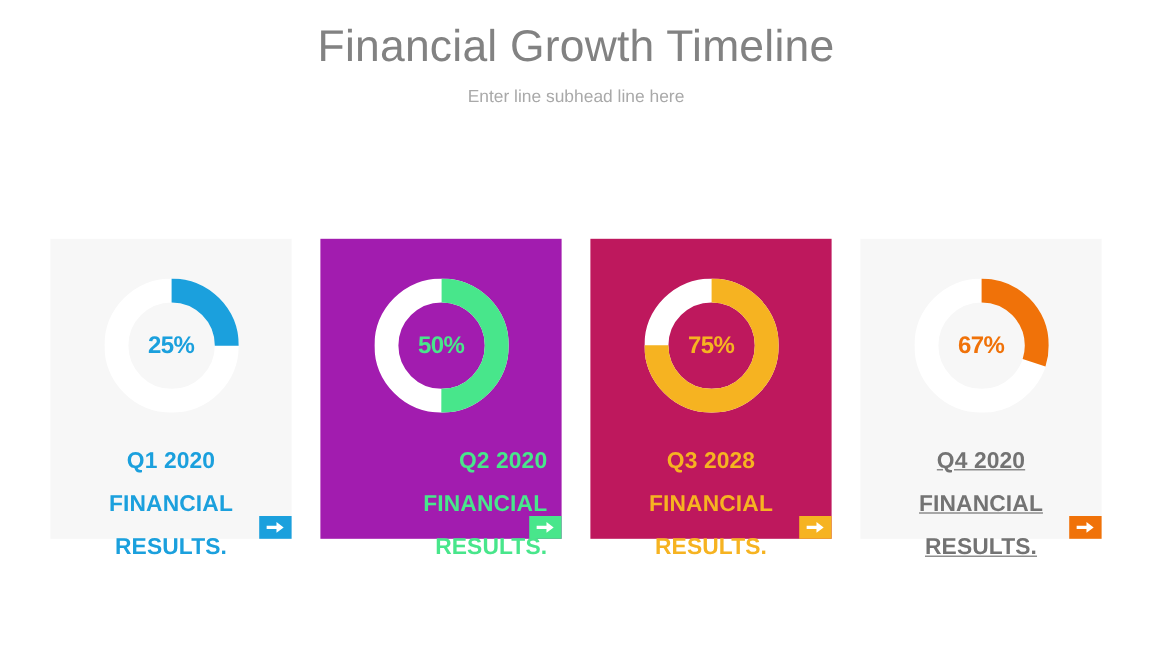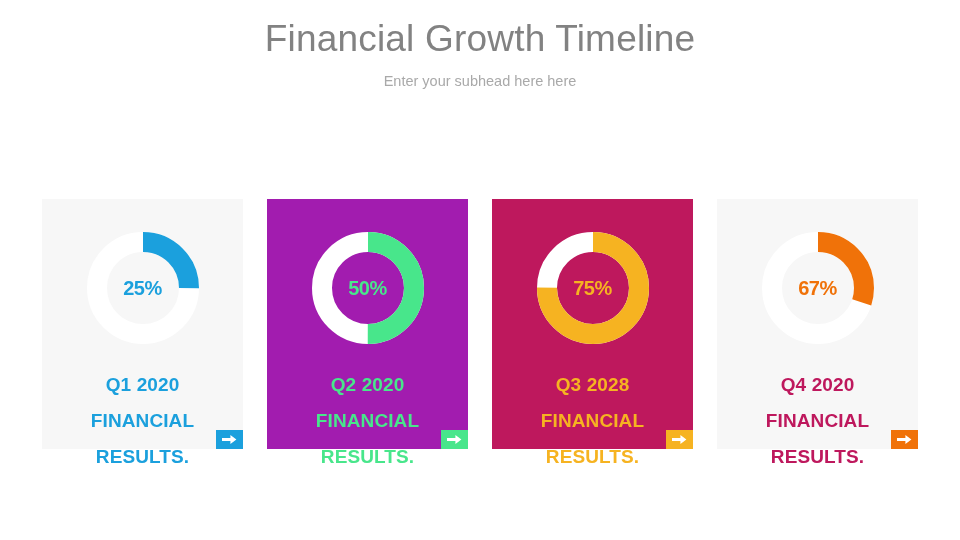--- a/index.html
+++ b/index.html
@@ -124,21 +124,21 @@
 
   .arrow-btn svg { display: block; }
 </style>
 </head>
 <body style="background: rgb(255, 255, 255);">
 
 <div class="slide">
 
   <div class="header">
     <div class="slide-title">Financial Growth Timeline</div>
-    <div class="slide-subtitle">Enter your subhead here here</div>
+    <div class="slide-subtitle">Enter line subhead line here</div>
   </div>
 
   <div class="card-row">
 
     <div class="card" style="background: rgb(247, 247, 247);">
       <div class="donut-wrap">
         <svg viewBox="0 0 112 112">
           <circle class="donut-track" cx="56" cy="56" r="46" stroke-width="20" stroke="#ffffff"></circle>
           <circle class="donut-value" cx="56" cy="56" r="46" stroke-width="20" stroke-linecap="butt" stroke="#1ba0dd" stroke-dasharray="72.25663103256524 216.76989309769573" stroke-dashoffset="0"></circle>
         </svg>
@@ -155,21 +155,21 @@
     </div>
 
     <div class="card" style="background: #a21caf; text-decoration: underline;">
       <div class="donut-wrap">
         <svg viewBox="0 0 112 112">
           <circle class="donut-track" cx="56" cy="56" r="46" stroke-width="20" stroke="#ffffff"></circle>
           <circle class="donut-value" cx="56" cy="56" r="46" stroke-width="20" stroke-linecap="butt" stroke="#48e68b" stroke-dasharray="144.51326206513048 144.51326206513048" stroke-dashoffset="0"></circle>
         </svg>
         <div class="donut-label" style="color: rgb(72, 230, 139);">50%</div>
       </div>
-      <div class="card-caption" style="color: rgb(72, 230, 139);">Q2 2020 FINANCIAL RESULTS.</div>
+      <div class="card-caption" style="color: rgb(72, 230, 139); text-align: right;">Q2 2020 FINANCIAL RESULTS.</div>
       <div class="arrow-btn" style="background: rgb(72, 230, 139);">
         <span>
           <svg width="15" height="11" viewBox="0 0 15 11">
             <path d="M0 4.1 H8.4 V1.0 L14.4 5.5 L8.4 10.0 V6.9 H0 Z" fill="#ffffff"></path>
           </svg>
         </span>
       </div>
     </div>
 
     <div class="card" style="background: #be185d;">
@@ -191,21 +191,21 @@
     </div>
 
     <div class="card" style="background: rgb(247, 247, 247);">
       <div class="donut-wrap">
         <svg viewBox="0 0 112 112">
           <circle class="donut-track" cx="56" cy="56" r="46" stroke-width="20" stroke="#ffffff"></circle>
           <circle class="donut-value" cx="56" cy="56" r="46" stroke-width="20" stroke-linecap="butt" stroke="#f07209" stroke-dasharray="86.70795723907828 202.31856689118266" stroke-dashoffset="0"></circle>
         </svg>
         <div class="donut-label" style="color: rgb(240, 114, 9);">67%</div>
       </div>
-      <div class="card-caption" style="color: #be185d;">Q4 2020 FINANCIAL RESULTS.</div>
+      <div class="card-caption" style="color: #737373; text-decoration: underline;">Q4 2020 FINANCIAL RESULTS.</div>
       <div class="arrow-btn" style="background: rgb(240, 114, 9);">
         <span>
           <svg width="15" height="11" viewBox="0 0 15 11">
             <path d="M0 4.1 H8.4 V1.0 L14.4 5.5 L8.4 10.0 V6.9 H0 Z" fill="#ffffff"></path>
           </svg>
         </span>
       </div>
     </div>
 
   </div>

